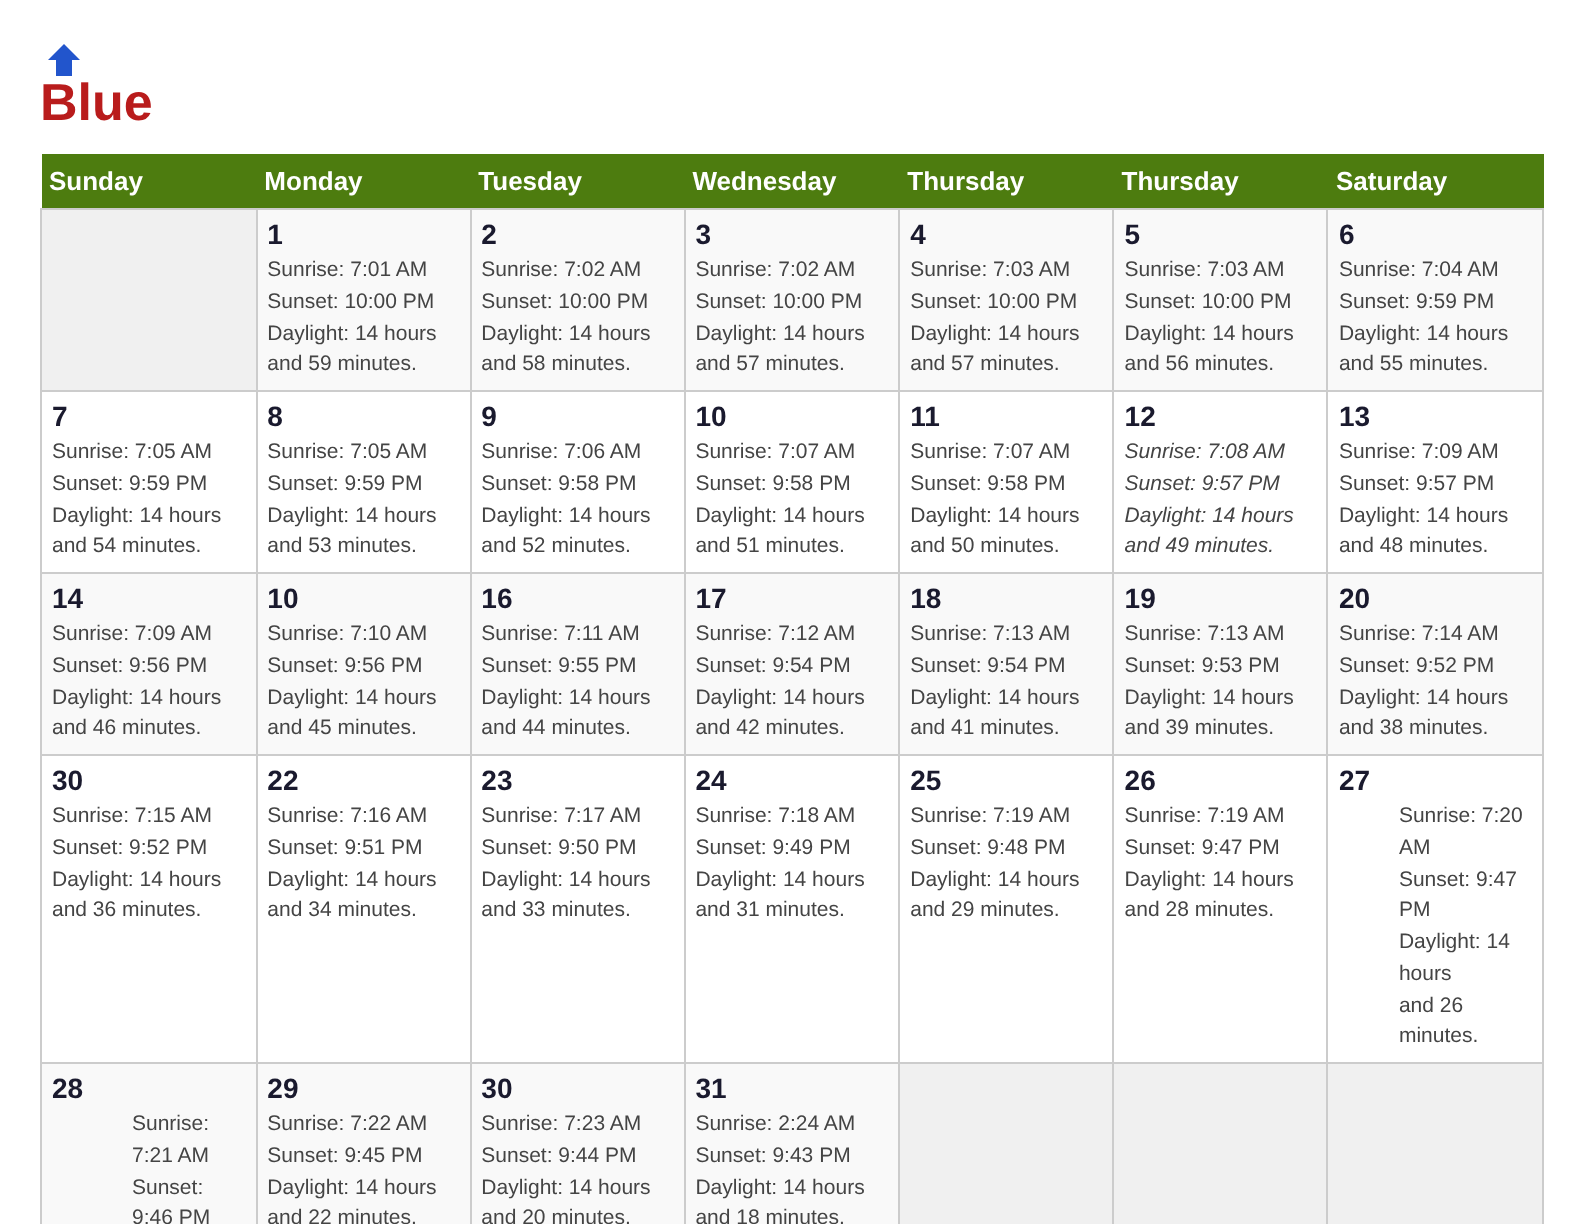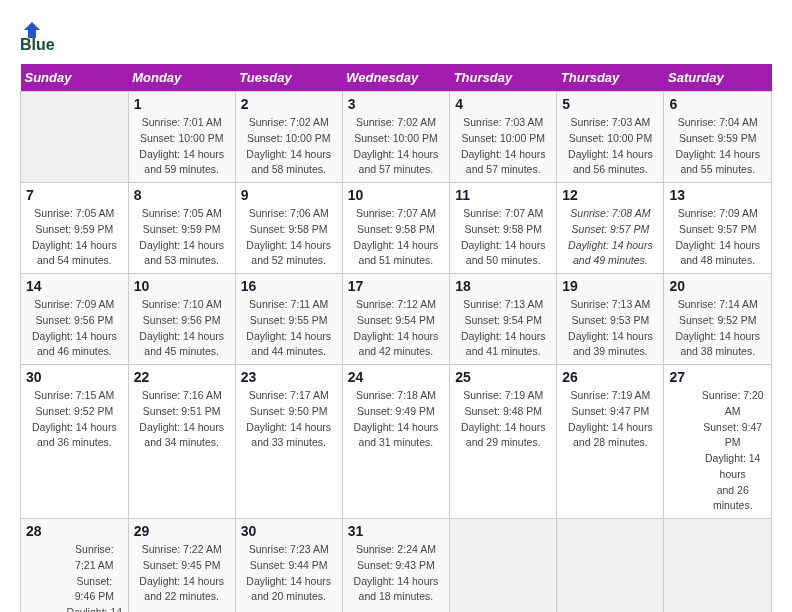--- a/index.html
+++ b/index.html
@@ -37,48 +37,46 @@
     .subtitle {
       font-size: 16px;
       color: #333;
     }
     table {
       width: 100%;
       border-collapse: collapse;
       font-size: 11px;
     }
     thead tr th {
-      background-color: #a21caf;
+      background-color: #4d7c0f;
       color: #fff;
       padding: 6px 4px;
       text-align: left;
       font-size: 13px;
       font-weight: bold;
-      font-style: italic;
     }
     tbody tr td {
       border: 1px solid #ccc;
       vertical-align: top;
       padding: 4px 5px;
       width: 108px;
       min-height: 80px;
       color: #333;
     }
     .day-number {
       font-size: 14px;
       font-weight: bold;
       color: #1a1a2e;
       display: block;
       margin-bottom: 3px;
     }
     .day-info {
       font-size: 10.5px;
       color: #444;
       line-height: 1.5;
-      text-align: center;
     }
     tbody tr:nth-child(odd) td {
       background-color: #f9f9f9;
     }
     tbody tr:nth-child(even) td {
       background-color: #ffffff;
     }
     .empty-cell {
       background-color: #f0f0f0 !important;
     }
@@ -86,21 +84,21 @@
 </head>
 <body>
 
 <div class="header-area">
   <div class="logo">
     <div class="logo-row">
       <svg width="20" height="20" viewBox="0 0 20 20" style="margin-left:2px;">
         <polygon points="10,2 18,10 14,10 14,18 6,18 6,10 2,10" fill="#2255cc"></polygon>
       </svg>
     </div>
-    <span style="font-size:16px;font-weight:bold;color:#14532d;margin-top:-4px;">Blue</span>
+    <span style="font-size:26px;font-weight:bold;color:#b91c1c;margin-top:-4px;">Blue</span>
   </div>
   <div class="title-area">
     <div class="main-title"></div>
     <div class="subtitle"></div>
   </div>
 </div>
 
 <table>
   <thead>
     <tr>

